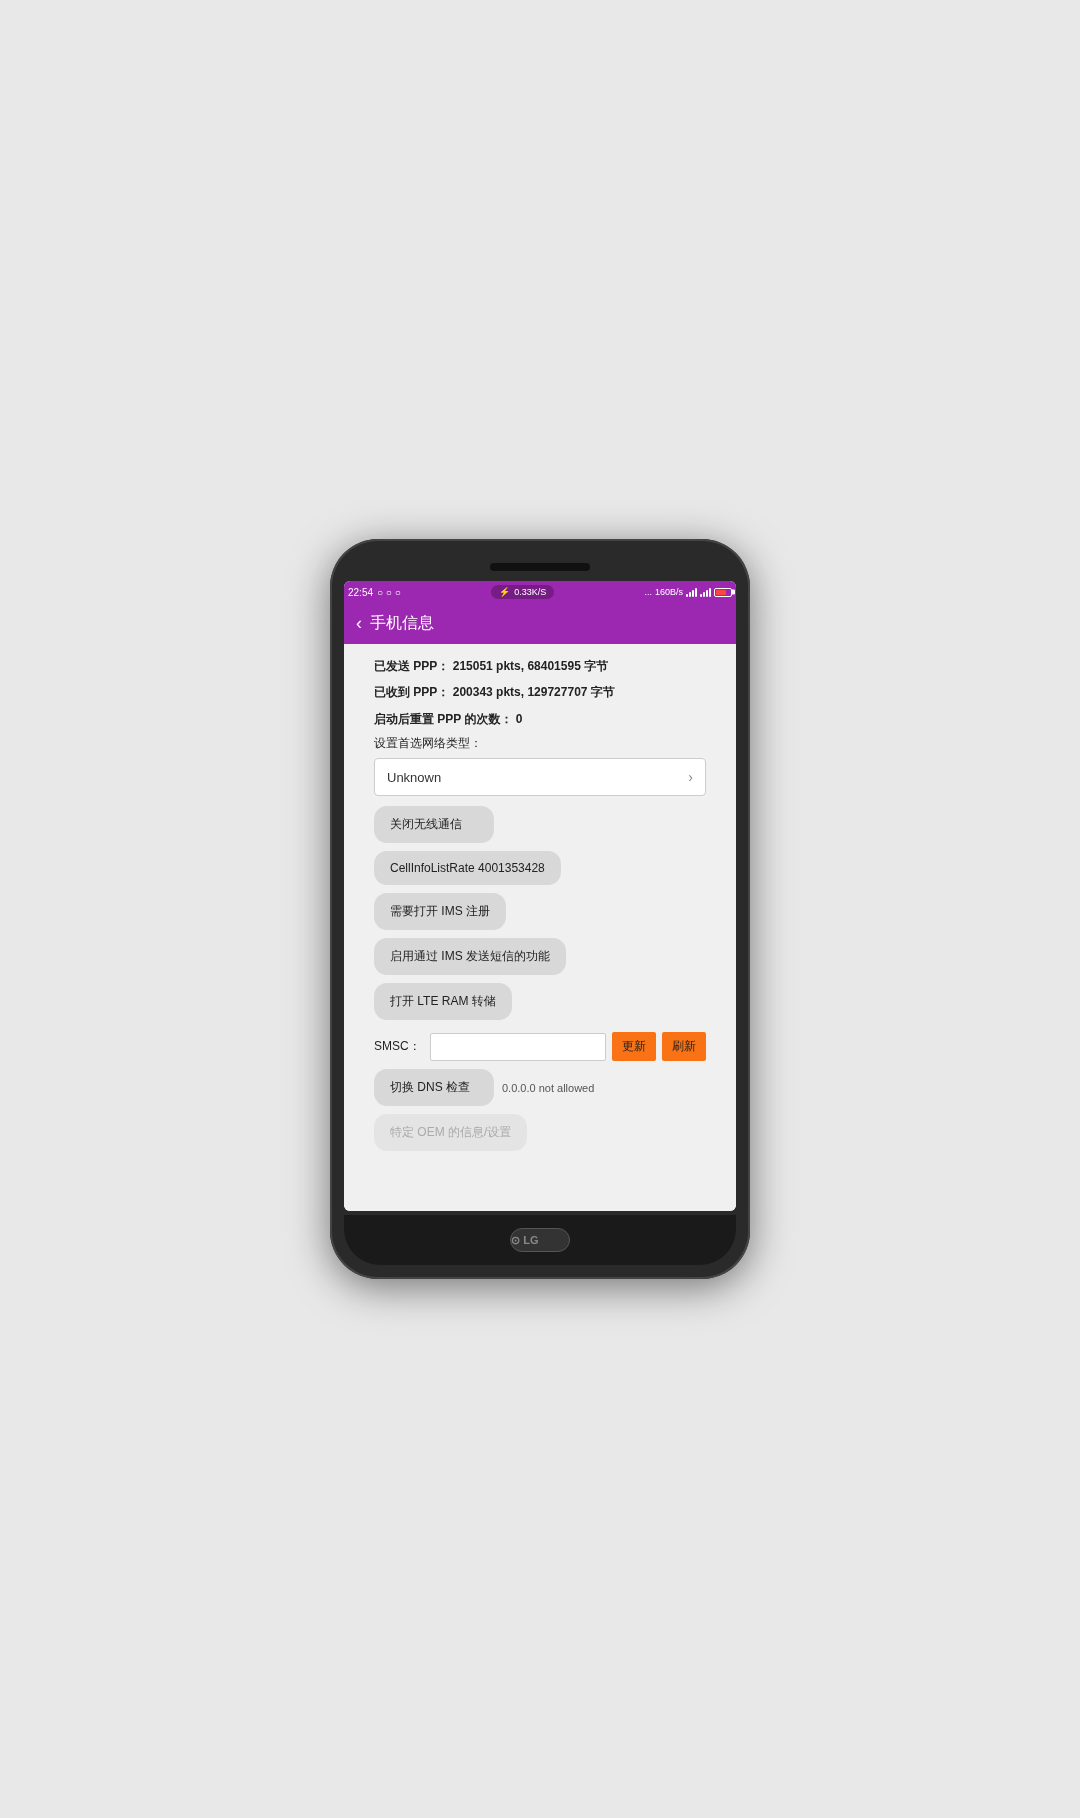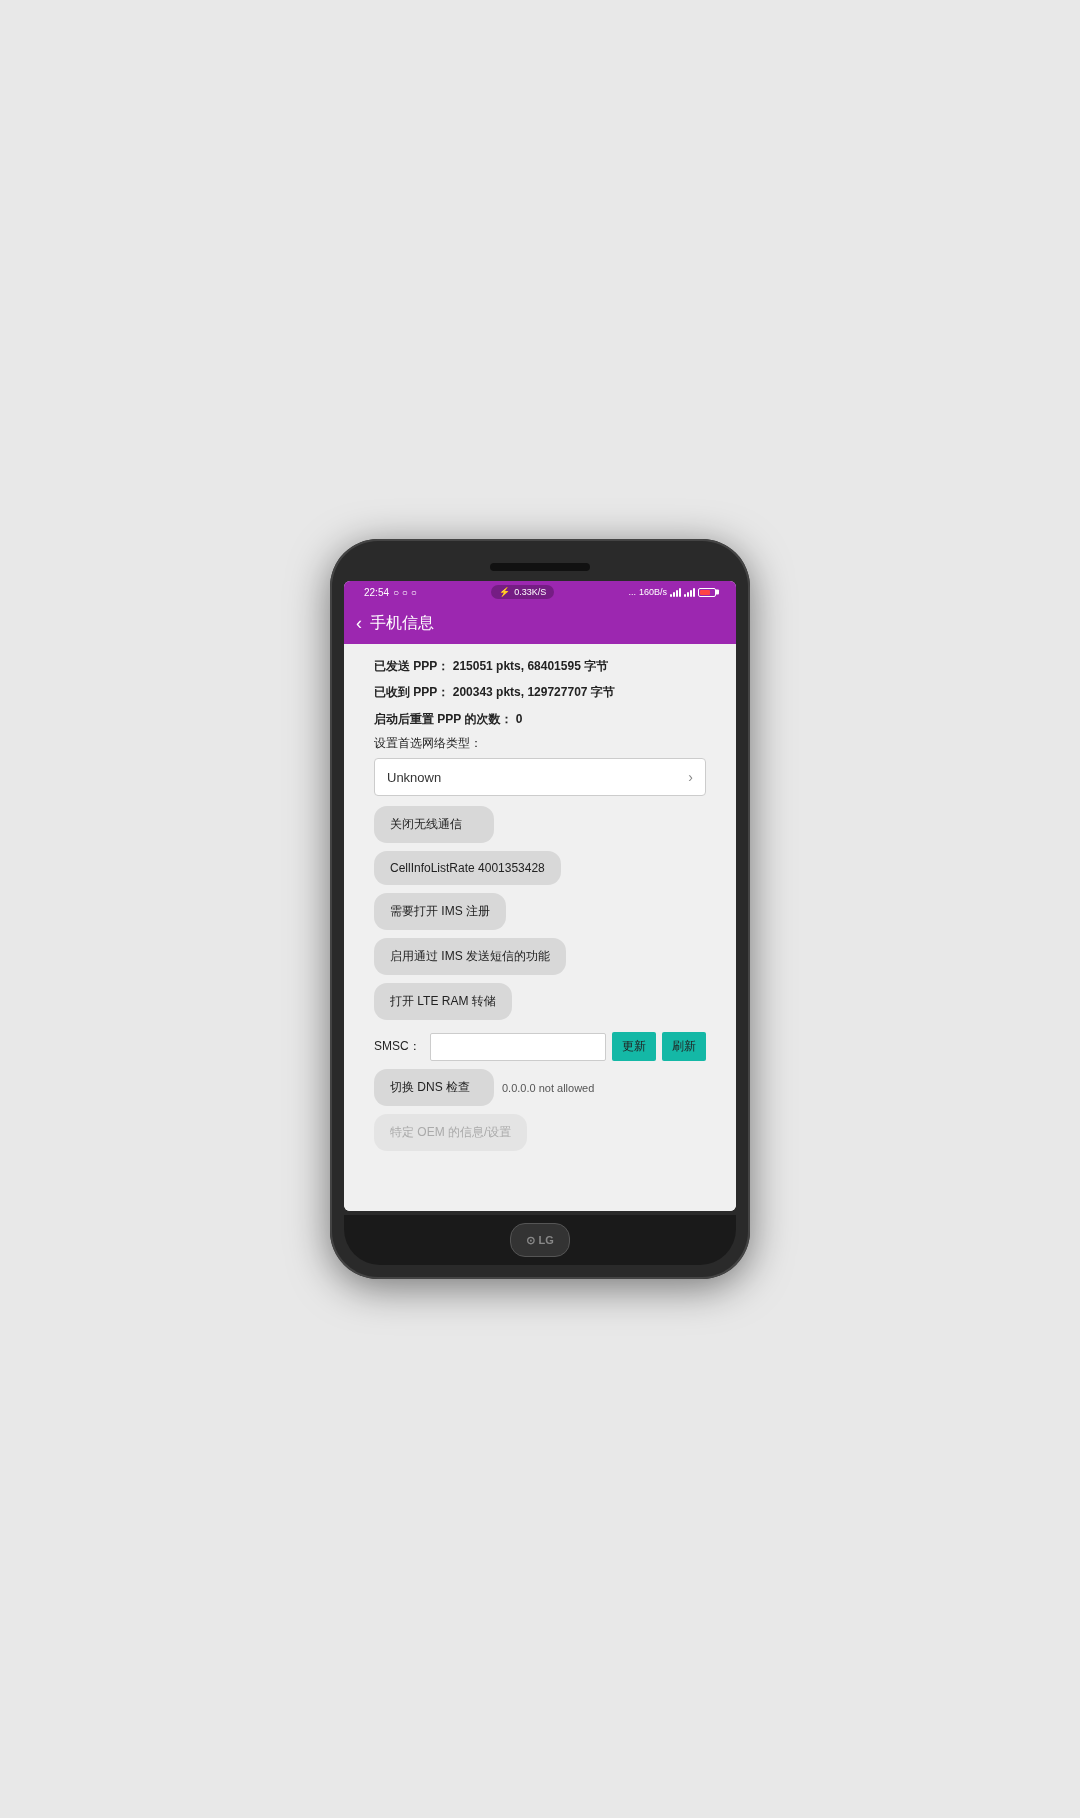--- a/index.html
+++ b/index.html
@@ -40,21 +40,21 @@
       background: #f0f0f0;
       border-radius: 6px;
       overflow: hidden;
       display: flex;
       flex-direction: column;
     }
     .status-bar {
       background: #9c27b0;
       color: white;
       font-size: 10px;
-      padding: 3px 20px;
+      padding: 3px 4px;
       display: flex;
       align-items: center;
       justify-content: space-between;
       height: 22px;
     }
     .status-left {
       display: flex;
       align-items: center;
       gap: 4px;
     }
@@ -192,21 +192,21 @@
     .smsc-input {
       flex: 1;
       height: 28px;
       border: 1px solid #ccc;
       background: white;
       border-radius: 2px;
       padding: 0 4px;
       font-size: 12px;
     }
     .smsc-btn {
-      background: #14b8a6;
+      background: #f97316;
       border: none;
       border-radius: 2px;
       padding: 6px 10px;
       font-size: 12px;
       cursor: pointer;
       color: #222;
       text-align: right;
     }
     .dns-row {
       display: flex;
@@ -222,26 +222,25 @@
       height: 50px;
       background: #1a1a1a;
       border-radius: 0 0 36px 36px;
       display: flex;
       justify-content: center;
       align-items: center;
       margin-top: 4px;
     }
     .lg-logo {
       width: 60px;
-      height: 34px;
+      height: 24px;
       background: #333;
       border-radius: 15px;
       display: flex;
       align-items: center;
-      justify-content: center;
       color: #888;
       font-size: 11px;
       font-weight: bold;
       border: 1px solid #555;
     }
     .signal-bars {
       display: inline-flex;
       align-items: flex-end;
       gap: 1px;
       height: 10px;

